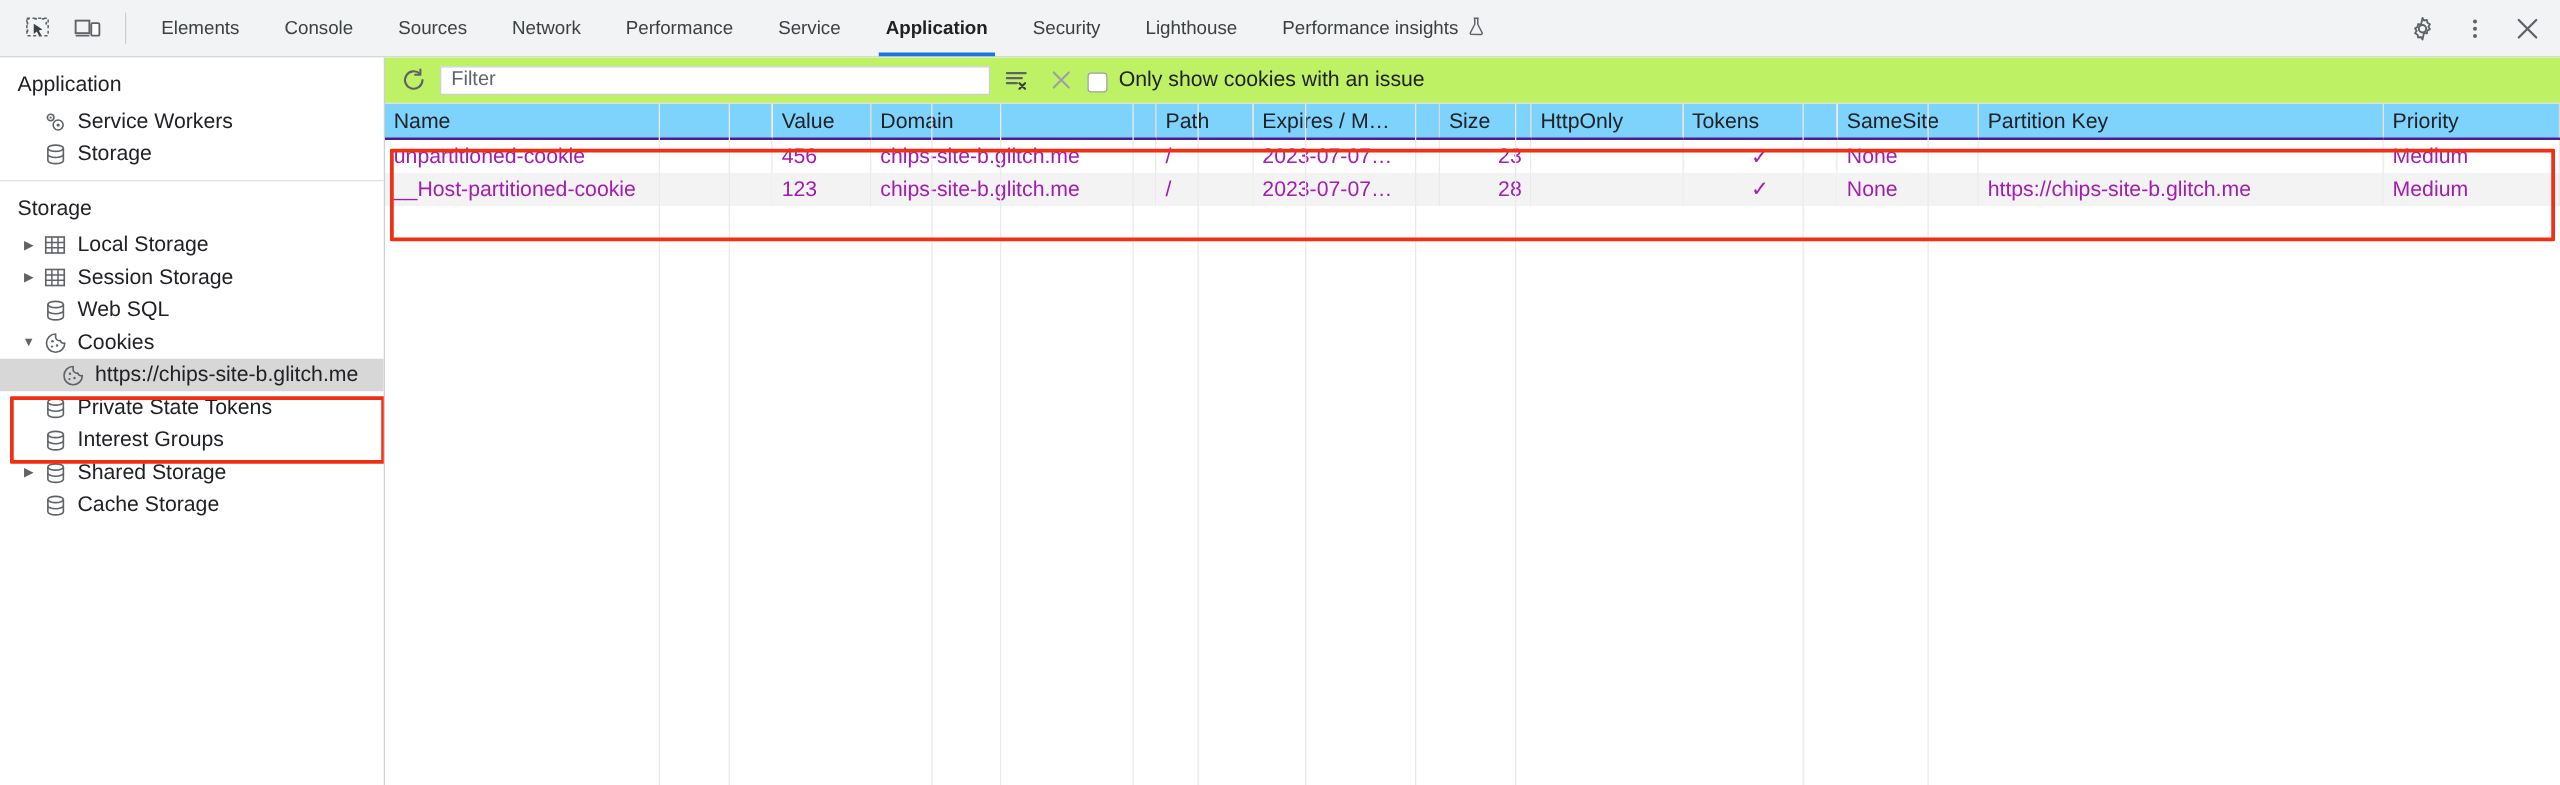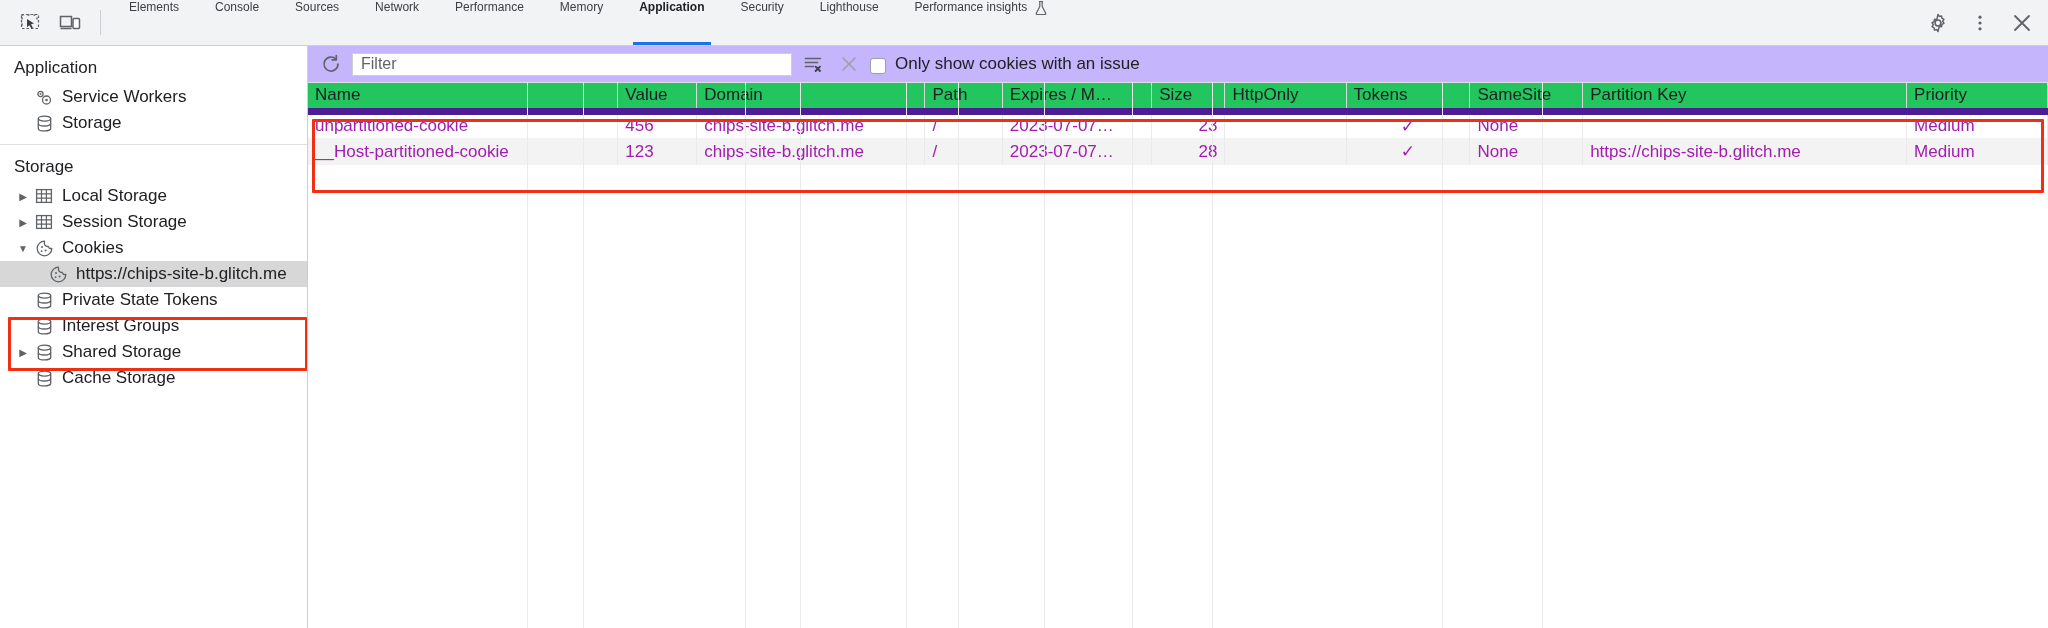--- a/index.html
+++ b/index.html
@@ -49,23 +49,24 @@
     margin: 10px 10px;
   }
   .tabs {
     display: flex;
     align-items: stretch;
     flex: 1;
     min-width: 0;
   }
   .tab {
     display: flex;
+    align-items: center;
     gap: 7px;
     padding: 0 18px;
-    font-size: 12px;
+    font-size: 15px;
     color: #3c4043;
     cursor: pointer;
     position: relative;
     white-space: nowrap;
   }
   .tab.selected {
     color: #202124;
     font-weight: bold;
   }
   .tab.selected::after {
@@ -176,21 +177,21 @@
     position: relative;
   }
   .filterbar {
     height: 37px;
     min-height: 37px;
     display: flex;
     align-items: center;
     border-bottom: 1px solid #e0e0e0;
     padding: 0 8px;
     box-sizing: border-box;
-    background: #c4b5fd;
+    background: #bef264;
     gap: 6px;
   }
   .fb-btn {
     width: 30px;
     height: 28px;
     display: flex;
     align-items: center;
     justify-content: center;
     color: #5f6368;
     cursor: pointer;
@@ -233,28 +234,28 @@
     position: relative;
     overflow: hidden;
   }
   table.cookies {
     width: 100%;
     border-collapse: collapse;
     table-layout: fixed;
     font-size: 17px;
   }
   table.cookies th {
-    background: #22c55e;
+    background: #7dd3fc;
     font-weight: normal;
     text-align: left;
     color: #202124;
     height: 28px;
     padding: 0 7px;
     border-right: 1px solid #d9d9d9;
-    border-bottom: 7px solid #4c1d95;
+    border-bottom: 2px solid #4c1d95;
     white-space: nowrap;
     overflow: hidden;
     text-overflow: ellipsis;
     box-sizing: border-box;
     cursor: pointer;
   }
   table.cookies td {
     height: 27px;
     padding: 0 7px;
     border-right: 1px solid #eaeaea;
@@ -318,21 +319,21 @@
       <div class="tab">
         <span>Sources</span>
       </div>
       <div class="tab">
         <span>Network</span>
       </div>
       <div class="tab">
         <span>Performance</span>
       </div>
       <div class="tab">
-        <span>Memory</span>
+        <span>Service</span>
       </div>
       <div class="tab selected">
         <span>Application</span>
       </div>
       <div class="tab">
         <span>Security</span>
       </div>
       <div class="tab">
         <span>Lighthouse</span>
       </div>
@@ -422,20 +423,31 @@
           <span class="sb-ico">
             <svg width="18" height="18" viewBox="0 0 18 18" fill="none">
               <rect x="1.6" y="2.6" width="14.8" height="12.8" stroke="#5f6368" stroke-width="1.3" fill="none"></rect>
               <path d="M1.6 6.9h14.8M1.6 11.1h14.8M6.5 2.6v12.8M11.4 2.6v12.8" stroke="#5f6368" stroke-width="1.2"></path>
             </svg>
           </span>
           <span class="sb-label">Session Storage</span>
         </div>
 
 
+        <div class="sb-item">
+          <span class="sb-arrow spacer">▶</span>
+          <span class="sb-ico">
+            <svg width="19" height="19" viewBox="0 0 19 19" fill="none">
+              <ellipse cx="9.5" cy="4.6" rx="6.2" ry="2.5" stroke="#5f6368" stroke-width="1.3" fill="none"></ellipse>
+              <path d="M3.3 4.6v9.8c0 1.4 2.8 2.5 6.2 2.5s6.2-1.1 6.2-2.5V4.6" stroke="#5f6368" stroke-width="1.3" fill="none"></path>
+              <path d="M3.3 9.5c0 1.4 2.8 2.5 6.2 2.5s6.2-1.1 6.2-2.5" stroke="#5f6368" stroke-width="1.3" fill="none"></path>
+            </svg>
+          </span>
+          <span class="sb-label">Web SQL</span>
+        </div>
 
         <div class="sb-item">
           <span class="sb-arrow">▼</span>
           <span class="sb-ico">
             <svg width="19" height="19" viewBox="0 0 19 19" fill="none">
               <path d="M9.5 2.2a7.3 7.3 0 1 0 7.3 7.3 3.1 3.1 0 0 1-3.6-2.1 3.1 3.1 0 0 1-3.7-3.7z" stroke="#5f6368" stroke-width="1.3" fill="none" stroke-linejoin="round"></path>
               <circle cx="7" cy="8" r="1" fill="#5f6368"></circle>
               <circle cx="10.6" cy="11.4" r="1" fill="#5f6368"></circle>
               <circle cx="6.6" cy="12.2" r="0.9" fill="#5f6368"></circle>
             </svg>

